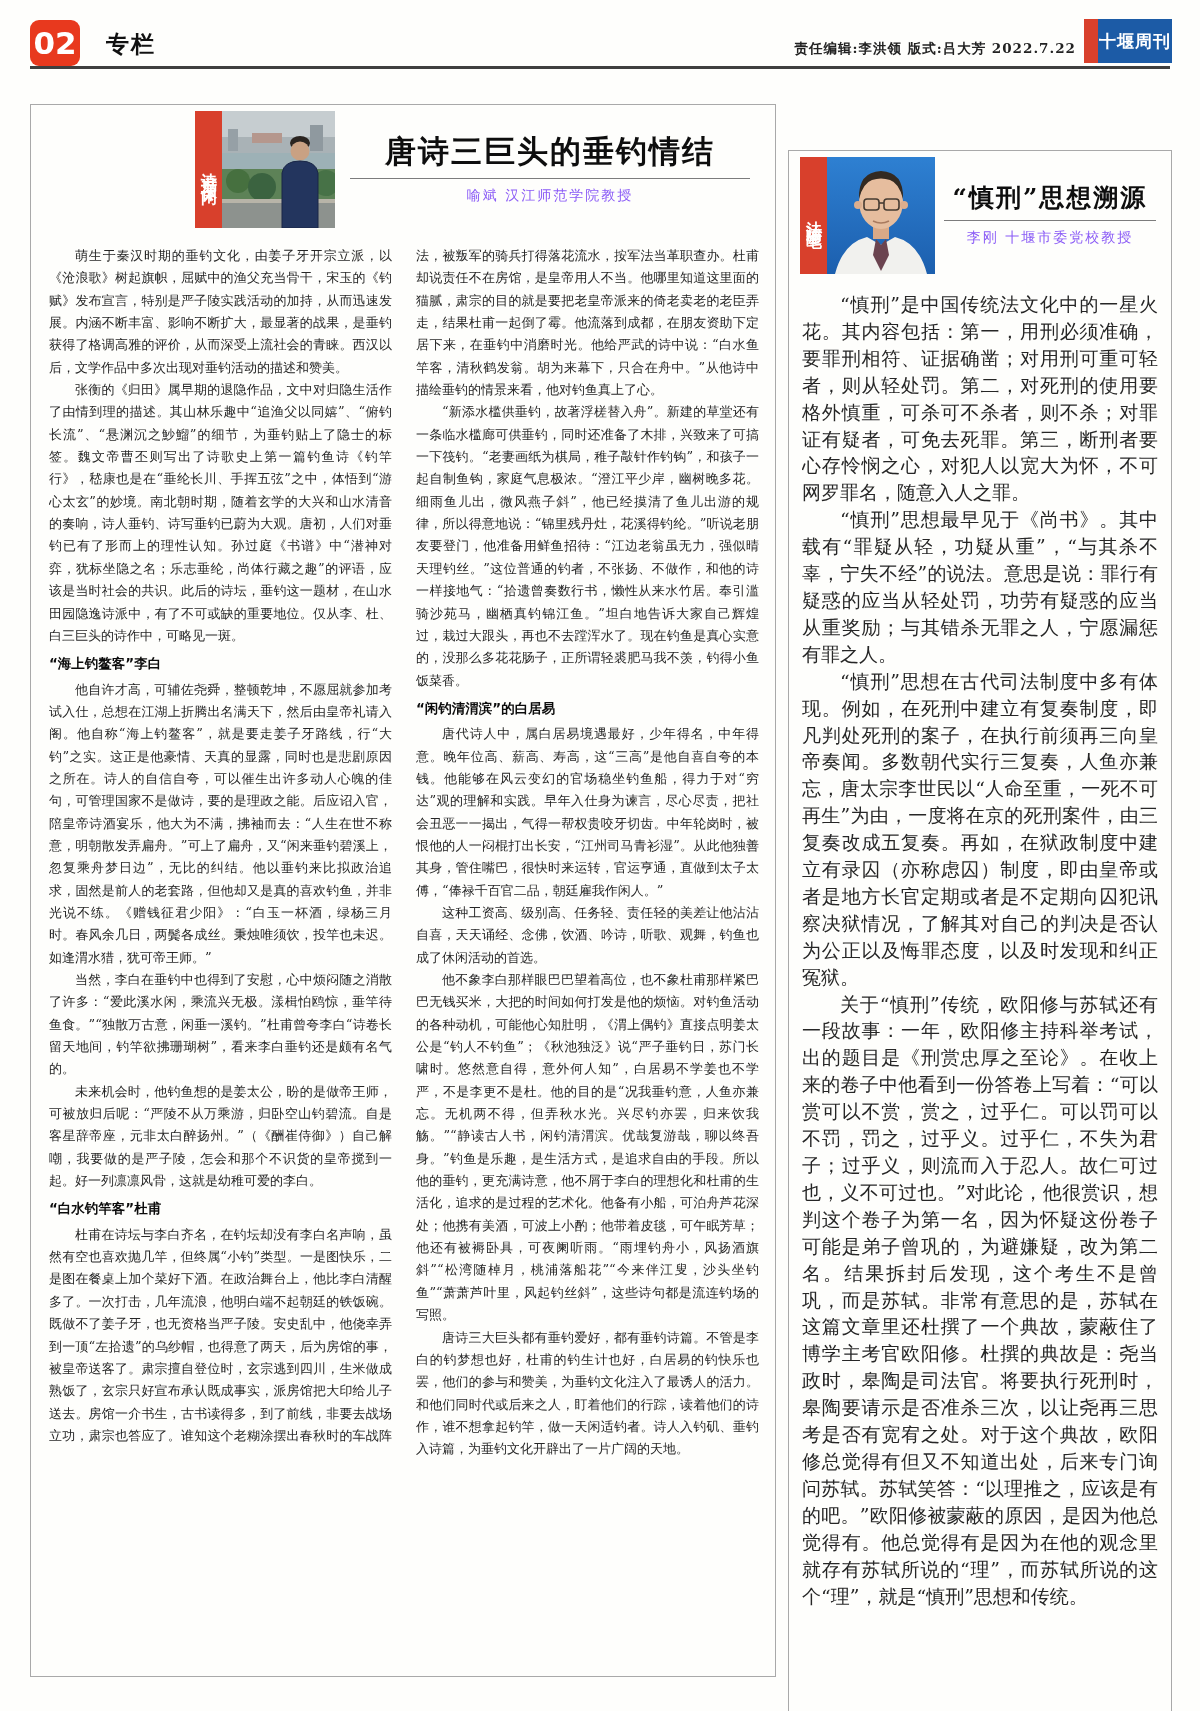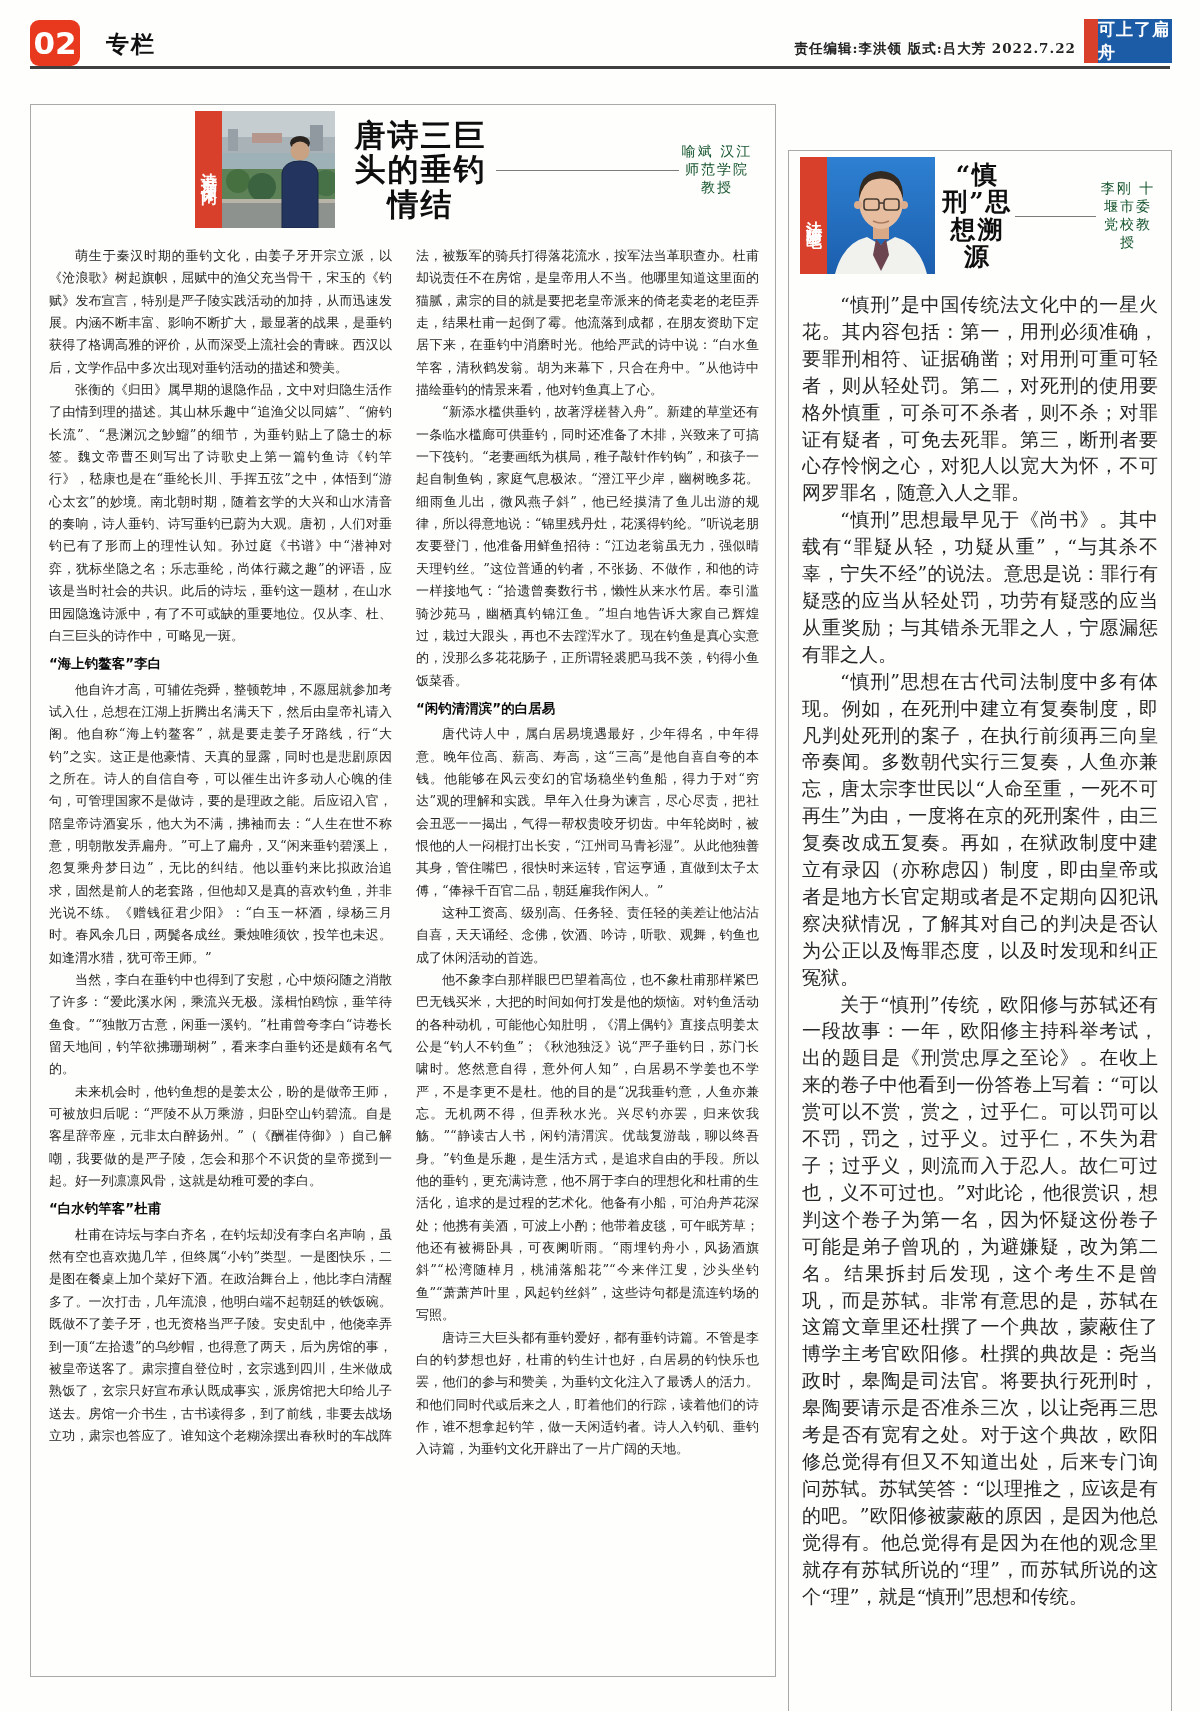--- a/index.html
+++ b/index.html
@@ -20,46 +20,46 @@
   
   .abox{position:absolute;top:104px;height:1571px;border:1px solid #a9a9a9;background:#fefefc;}
   .abox.left{left:30px;width:744px;}
   .abox.right{left:788px;width:382px;margin-top:46px;}
   
   .ahead{position:absolute;top:6px;height:117px;}
   .vlabel{position:absolute;top:0;width:27px;height:117px;background:#d8402c;color:#fff;
           writing-mode:vertical-rl;text-orientation:upright;display:flex;align-items:center;justify-content:center;
           font-family:"DejaVu Sans","Liberation Sans",sans-serif;font-weight:bold;font-size:16px;letter-spacing:4px;}
   .photo{position:absolute;top:0;height:117px;overflow:hidden;}
-  .titleblk{position:absolute;top:0;height:117px;display:flex;flex-direction:row;align-items:center;}
+  .titleblk{position:absolute;top:0;height:117px;display:flex;flex-direction:column;align-items:center;justify-content:center;}
   .a-title{font-weight:bold;color:#0e0e0e;text-align:center;letter-spacing:2px;line-height:1.1;margin:0;}
   .a-title.big{font-size:31px;}
   .a-title.med{font-size:25px;}
   .t-rule{height:1px;background:#7c7c7c;margin:9px 0 8px 0;}
-  .byline{font-size:14px;color:#14532d;text-align:center;letter-spacing:2px;}
+  .byline{font-size:14px;color:#8b5cf6;text-align:center;letter-spacing:2px;}
   
   .body-flow{position:absolute;text-align:justify;overflow:hidden;}
   .body-flow p.para{margin:0;text-indent:2em;}
   .body-flow h3.subhead{font-family:"DejaVu Sans","Liberation Sans",sans-serif;color:#0c0c0c;
             font-size:13.5px;text-align:left;margin:5px 0 4px 0;font-weight:bold;}
   .flow-left{left:18px;top:140px;width:710px;height:1418px;column-count:2;column-gap:24px;
              font-size:13px;line-height:22.35px;}
   .flow-right{left:13px;top:140px;width:356px;height:1416px;font-size:19px;line-height:26.9px;}
 </style>
 </head>
 <body>
 
 <div class="page">
 
   <div class="pagenum">02</div>
   <div class="section">专栏</div>
   <div class="ed-info">责任编辑:李洪领  版式:吕大芳  2022.7.22</div>
   <div class="masthead">
     <div class="red"></div>
-    <div class="blue">可上了扁舟</div>
+    <div class="blue">十堰周刊</div>
   </div>
   <div class="hrule"></div>
 
   <div class="abox left">
     <div class="ahead" style="left:164px;width:560px;">
       <div class="vlabel" style="left:0;">诗书与休闲</div>
       <div class="photo" style="left:27px;width:113px;">
         <svg width="113" height="117" viewBox="0 0 113 117">
           <rect width="113" height="117" fill="#c6cdd0"></rect>
           <rect x="0" y="26" width="113" height="16" fill="#a9b2b6"></rect>

